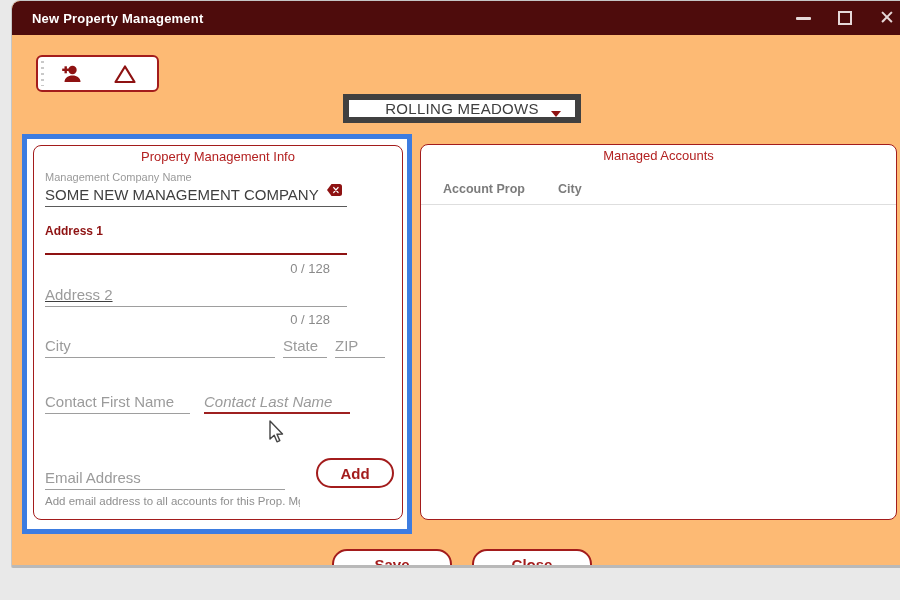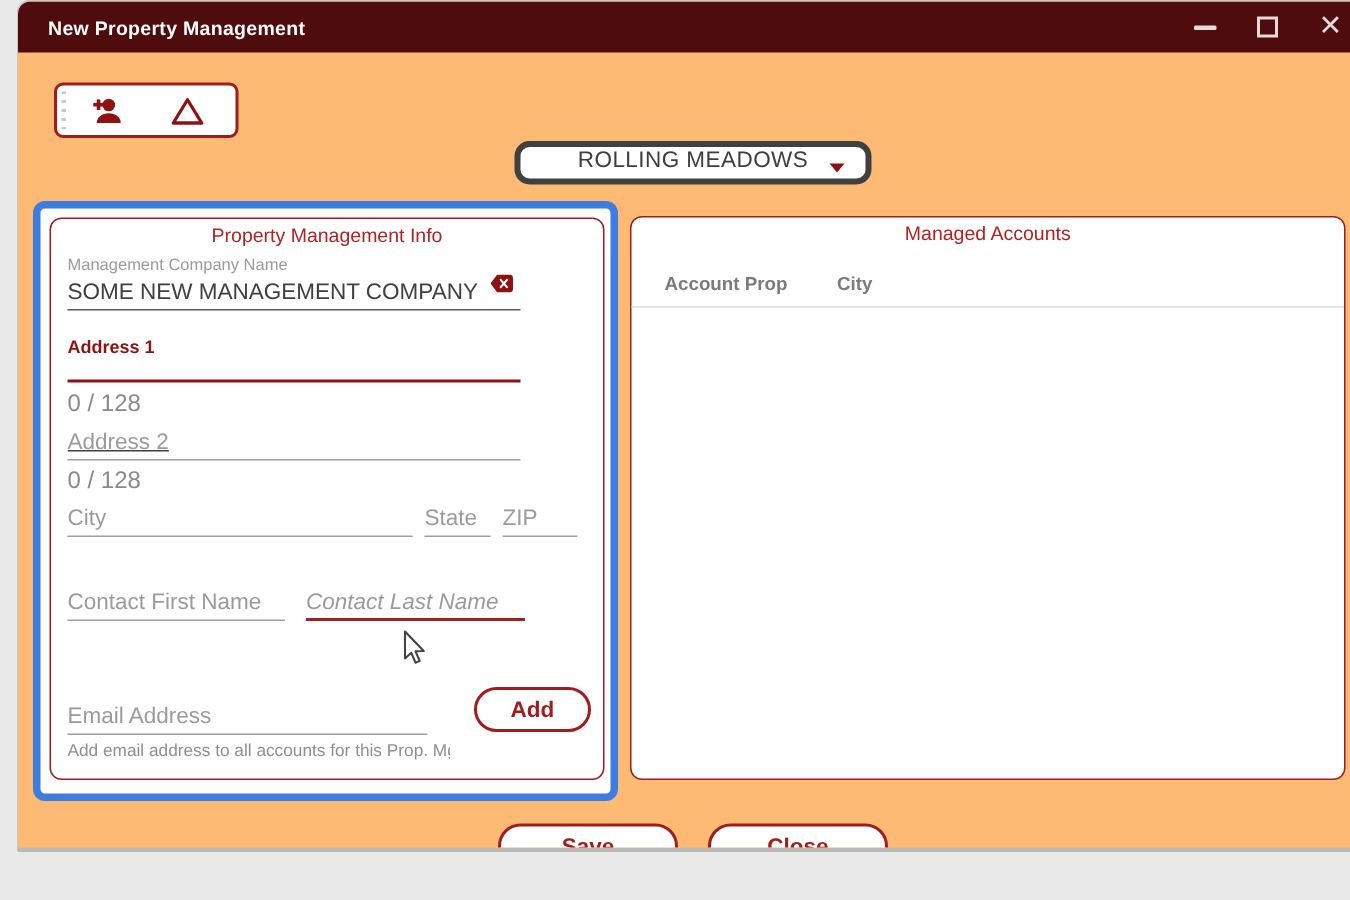--- a/index.html
+++ b/index.html
@@ -28,54 +28,54 @@
     display:flex; align-items:center; justify-content:center; gap:30px;
   }
   .drag-dots{
     position:absolute; left:3px; top:4px; bottom:4px; width:3px;
     background:repeating-linear-gradient(to bottom,#c9c9c9 0 2px,transparent 2px 6px);
   }
   .tool-btn{ display:flex; align-items:center; justify-content:center; cursor:pointer; }
   
   .dropdown{
     position:absolute; left:331px; top:93px; width:238px; height:29px;
-    border:4px solid #404040; border-radius:10px; background:#fff;
-    display:flex; align-items:flex-start; justify-content:center; cursor:pointer;
+    border:6px solid #404040; border-radius:0; background:#fff;
+    display:flex; align-items:center; justify-content:center; cursor:pointer;
   }
   .dropdown .dd-label{ font-size:15px; color:#3e3e3e; letter-spacing:.3px; }
   .dd-caret{
     position:absolute; right:14px; top:11px; width:0; height:0;
     border-left:5px solid transparent; border-right:5px solid transparent;
     border-top:6px solid #8e1212;
   }
   
   .focus-ring{
     position:absolute; left:10px; top:133px; width:390px; height:400px;
-    border:5px solid #3d7ce0; border-radius:8px; background:#fff;
+    border:5px solid #3d7ce0; border-radius:0; background:#fff;
   }
   .panel{
     position:absolute; border:1px solid #a31c1c; border-radius:8px; background:#fff;
   }
   .left-panel{ left:6px; top:6px; width:370px; height:375px; }
   .panel-title{
     position:absolute; top:3px; left:0; width:100%; text-align:center;
     font-size:13px; color:#b32121;
   }
   .fld-label{ position:absolute; font-size:11px; color:#9a9a9a; }
   .fld-label-red{ position:absolute; font-size:12px; font-weight:bold; color:#8e1212; }
   .uin{
     position:absolute; border:none; outline:none; background:transparent;
     border-bottom:1px solid #9e9e9e; font-family:"Liberation Sans", sans-serif;
     font-size:15px; color:#3f3f3f; height:22px; padding:0 0 2px 0;
   }
   .uin::placeholder{ color:#9b9b9b; opacity:1; }
   .uin-filled{ border-bottom-color:#5a5a5a; }
   .uin-focused{ border-bottom:2px solid #8e1212; }
   .uin-red{ border-bottom:2px solid #9e2020; }
-  .counter{ position:absolute; font-size:16px; color:#8a8a8a; text-align:left; width:285px; left:11px; }
+  .counter{ position:absolute; font-size:13px; color:#8a8a8a; text-align:right; width:285px; left:11px; }
   .helper{ position:absolute; font-size:11.5px; color:#8f8f8f; white-space:nowrap; overflow:hidden; }
   .clear-btn{ position:absolute; cursor:pointer; }
   
   .right-panel{ left:408px; top:143px; width:477px; height:376px; }
   .col-head{ position:absolute; font-size:12.5px; font-weight:bold; color:#7b7b7b; }
   .tbl-divider{ position:absolute; left:0; top:59px; width:100%; height:1px; background:#dedede; }
   
   .pill-btn{
     position:absolute; border:2px solid #a31c1c; border-radius:15px; background:#fff;
     display:flex; align-items:center; justify-content:center;

